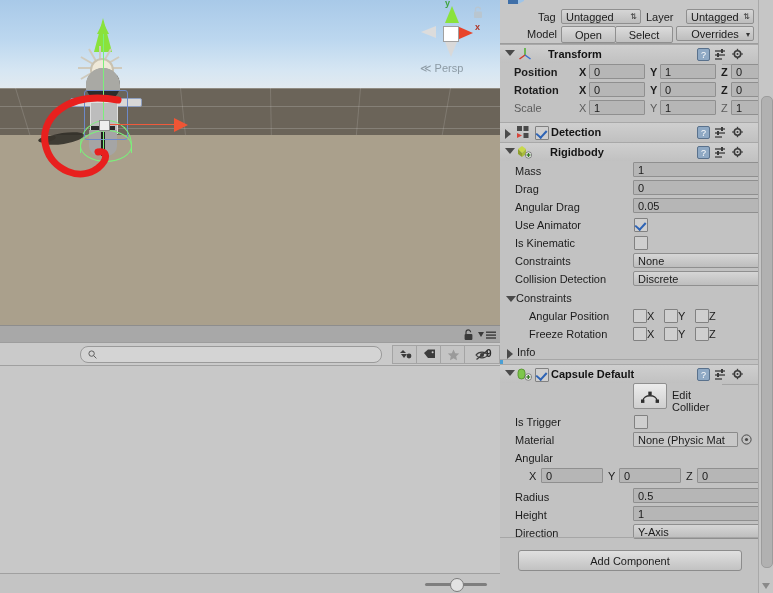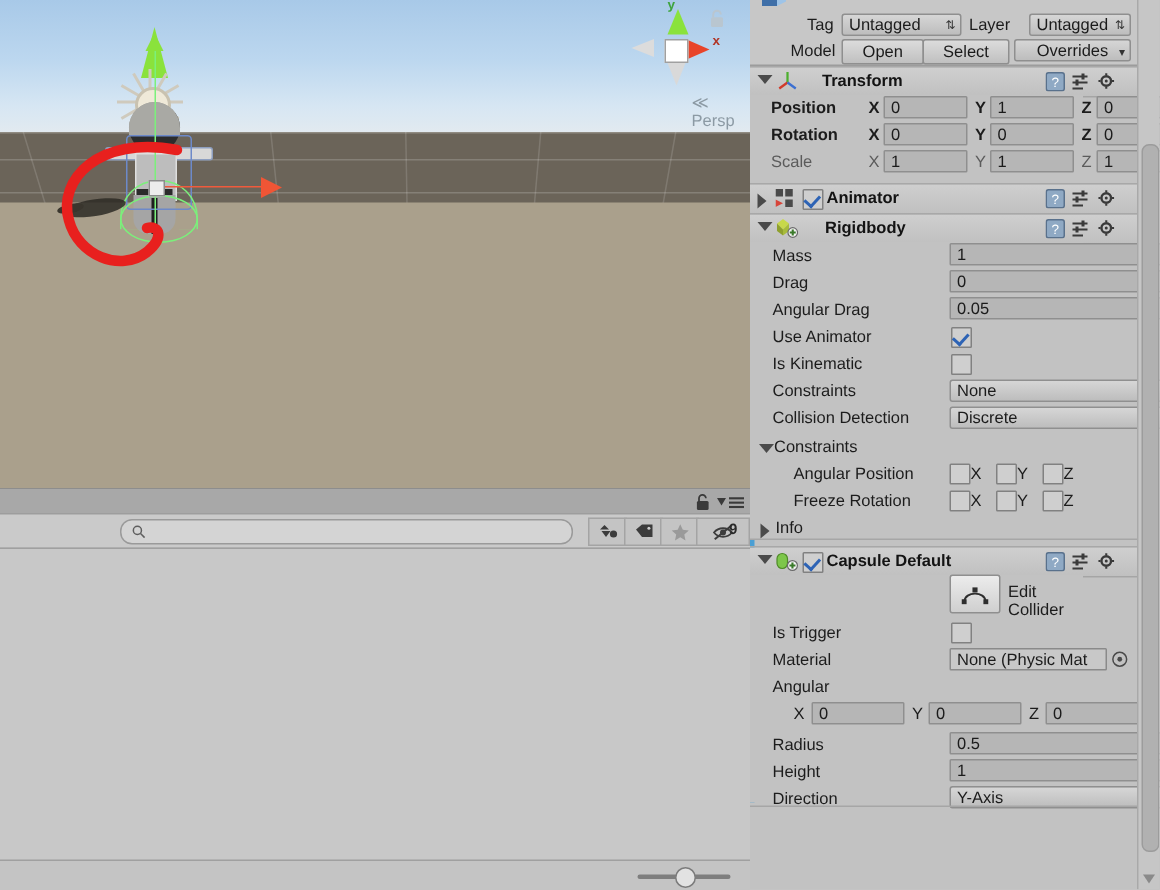--- a/index.html
+++ b/index.html
@@ -60,21 +60,21 @@
 
   
   .scenegiz{position:absolute;left:415px;top:4px;width:70px;height:70px;}
   .sg-y{position:absolute;left:30px;top:2px;width:0;height:0;border-left:7px solid transparent;border-right:7px solid transparent;border-bottom:17px solid #8ae23c;}
   .sg-ylabel{position:absolute;left:30px;top:-6px;color:#3ea33e;font-size:9px;font-weight:bold;}
   .sg-ydown{position:absolute;left:30px;top:38px;width:0;height:0;border-left:6px solid transparent;border-right:6px solid transparent;border-top:15px solid #d9d9d9;}
   .sg-x{position:absolute;left:42px;top:22px;width:0;height:0;border-top:7px solid transparent;border-bottom:7px solid transparent;border-left:16px solid #e8442a;}
   .sg-xlabel{position:absolute;left:60px;top:18px;color:#b03526;font-size:9px;font-weight:bold;}
   .sg-negx{position:absolute;left:6px;top:22px;width:0;height:0;border-top:6px solid transparent;border-bottom:6px solid transparent;border-right:15px solid #dcdcdc;}
   .sg-box{position:absolute;left:28px;top:22px;width:14px;height:14px;background:#fff;border:1px solid #a0a0a0;}
-  .persp{position:absolute;left:420px;top:62px;color:#8c9aa4;font-size:11px;margin-left:41px;}
+  .persp{position:absolute;left:420px;top:62px;color:#8c9aa4;font-size:11px;}
   .lockicon{position:absolute;left:472px;top:6px;width:12px;height:13px;}
 
   
   .hier-tab{position:absolute;left:0;top:325px;width:500px;height:17px;background:#a8a8a8;border-top:1px solid #8d8d8d;}
   .hier-lock{position:absolute;right:26px;top:3px;width:11px;height:12px;}
   .hier-menu{position:absolute;right:4px;top:4px;width:18px;height:10px;}
 
   .searchbar{position:absolute;left:0;top:342px;width:500px;height:22px;background:#cacaca;border-top:1px solid #9d9d9d;border-bottom:1px solid #9d9d9d;}
   .searchfield{position:absolute;left:80px;top:3px;width:300px;height:15px;border-radius:8px;border:1px solid #9a9a9a;background:#d4d4d4;}
   .searchfield .mag{position:absolute;left:7px;top:3px;width:9px;height:9px;}
@@ -349,21 +349,21 @@
 
       <div class="comp-header" style="top:122px">
         <div class="foldarrow fold-closed"></div>
         <svg style="position:absolute;left:17px;top:3px;width:14px;height:13px" viewBox="0 0 14 13">
           <rect x="0" y="0" width="5" height="5" fill="#4a4a4a"></rect>
           <rect x="6.5" y="0" width="5" height="5" fill="#4a4a4a"></rect>
           <polygon points="0,7 5,9.5 0,12" fill="#d7453a"></polygon>
           <rect x="6.5" y="7" width="5" height="5" fill="#4a4a4a"></rect>
         </svg>
         <div class="cbx on" style="left:35px;top:3px"></div>
-        <div class="comp-title" style="left:51px">Animator</div>
+        <div class="comp-title" style="left:51px">Detection</div>
         <div class="hdricons">
           <svg width="13" height="13" viewBox="0 0 13 13">
             <rect x="0.5" y="0.5" width="12" height="12" rx="1.5" fill="#8fa9c4" stroke="#59718c"></rect>
             <text x="6.5" y="9.8" font-size="9" text-anchor="middle" fill="#fff" font-family="'Liberation Sans',sans-serif">?</text>
           </svg>
           <svg width="13" height="13" viewBox="0 0 13 13">
             <line x1="1" y1="3" x2="11" y2="3" stroke="#3a3a3a" stroke-width="1.3"></line>
             <line x1="1" y1="7" x2="11" y2="7" stroke="#3a3a3a" stroke-width="1.3"></line>
             <line x1="1" y1="11" x2="8" y2="11" stroke="#3a3a3a" stroke-width="1.3"></line>
             <rect x="7" y="1" width="2" height="4" fill="#3a3a3a"></rect>
@@ -545,20 +545,23 @@
         <div class="field" style="left:133px;top:123px;width:154px">1</div>
 
         <div class="rowlabel" style="left:15px;top:144px">Direction</div>
         <div class="drop" style="left:133px;top:141px;width:154px">
           <span>Y-Axis</span>
 
         </div>
       </div>
 
       <div class="sep" style="top:537px"></div>
+      <div class="addcomp" style="top:550px">
+        <span>Add Component</span>
+      </div>
     </div>
 
     <div class="ins-scroll">
       <div class="ins-thumb"></div>
       <div class="ins-arrow"></div>
     </div>
   </div>
 </div>
 
 </body></html>

